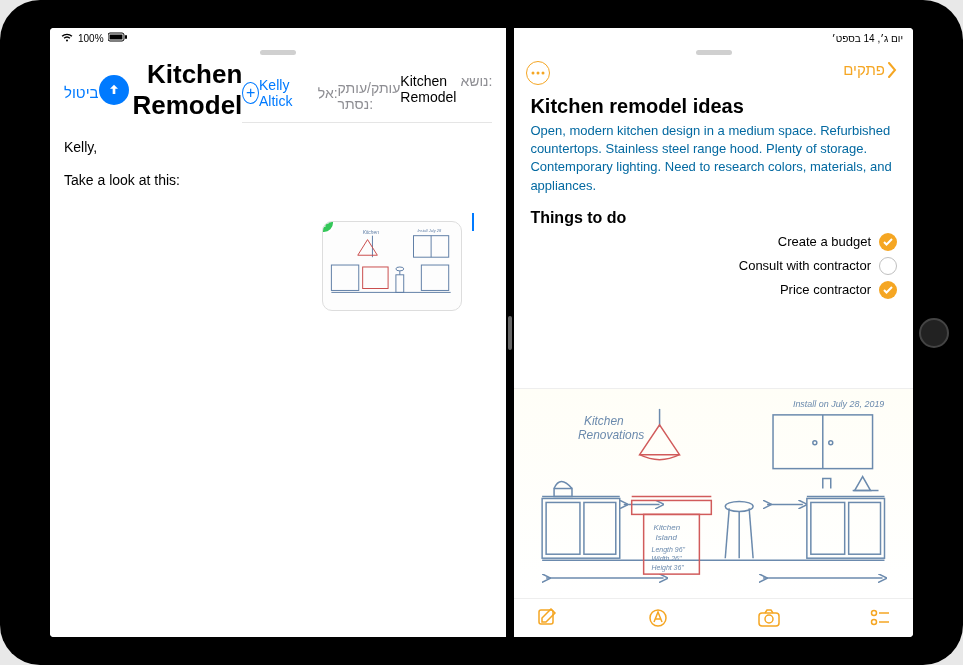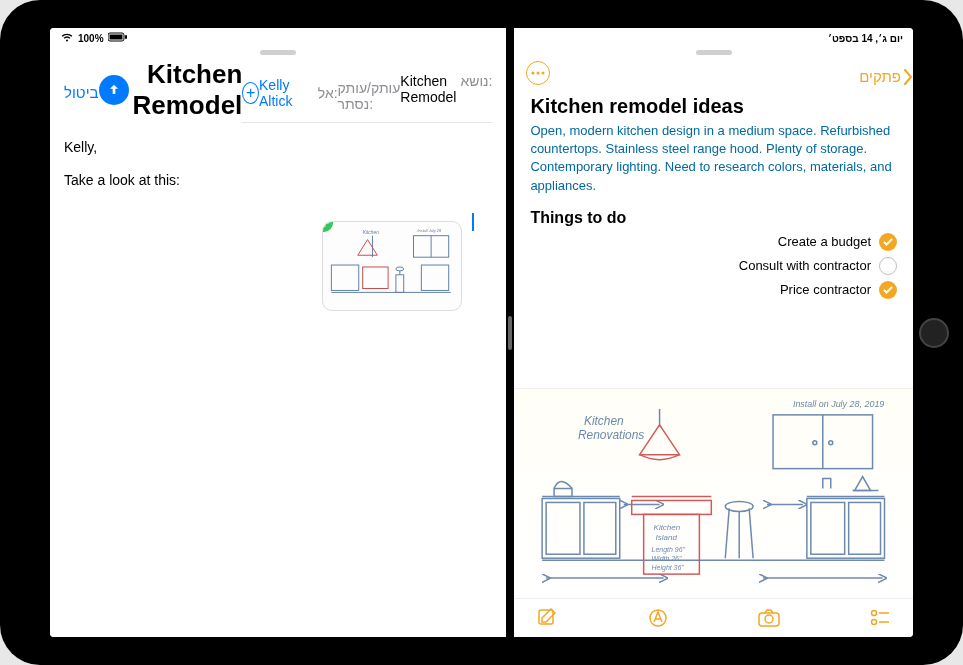--- a/index.html
+++ b/index.html
@@ -54,21 +54,21 @@
     border-radius: 2px;
   }
   .pane { flex: 1; display: flex; flex-direction: column; background: #fff; position: relative; }
   .status-bar {
     height: 20px;
     display: flex;
     align-items: center;
     justify-content: space-between;
     padding: 0 10px;
     font-size: 10px;
-    font-weight: 700;
+    font-weight: 400;
     color: #000;
   }
   .status-left, .status-right { display: flex; align-items: center; gap: 4px; }
   .multitask-handle {
     width: 36px;
     height: 5px;
     background: #d0d0d0;
     border-radius: 3px;
     margin: 2px auto 0 auto;
   }
@@ -140,22 +140,22 @@
   }
   .cursor-bar {
     position: absolute;
     right: 18px;
     top: -8px;
     width: 2px; height: 18px;
     background: #007aff;
   }
   
   .notes-nav {
-    display: flex; justify-content: space-between; align-items: flex-end;
-    padding: 6px 0 4px 12px;
+    display: flex; justify-content: space-between; align-items: flex-start;
+    padding: 6px 16px 4px 12px;
   }
   .notes-back {
     display: flex; align-items: center; gap: 3px; color: #f5a623; font-size: 15px;
   }
   .notes-more {
     width: 24px; height: 24px; border: 1.5px solid #f5a623; border-radius: 50%;
     display: flex; align-items: center; justify-content: center; color: #f5a623;
   }
   .notes-content { padding: 6px 16px 0 16px; flex: 1; overflow: hidden; }
   .note-title { font-size: 20px; font-weight: 700; margin-bottom: 4px; }

